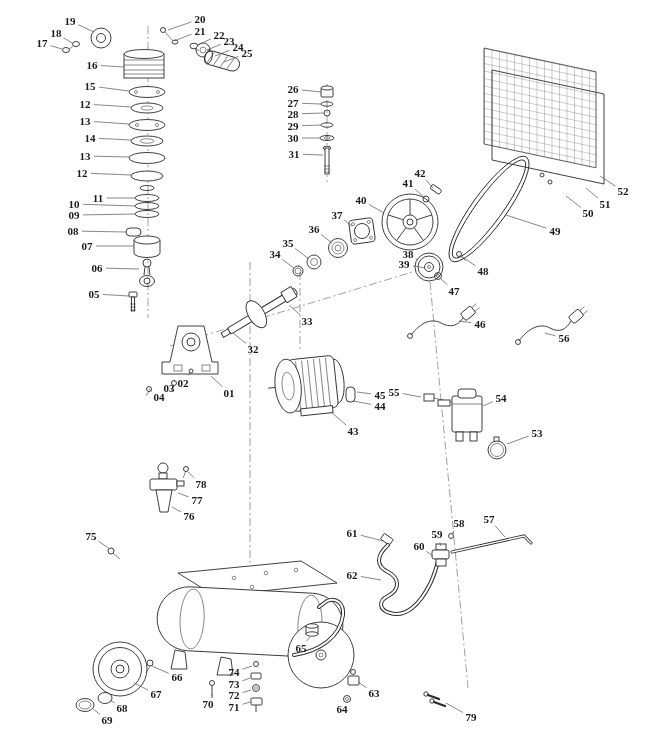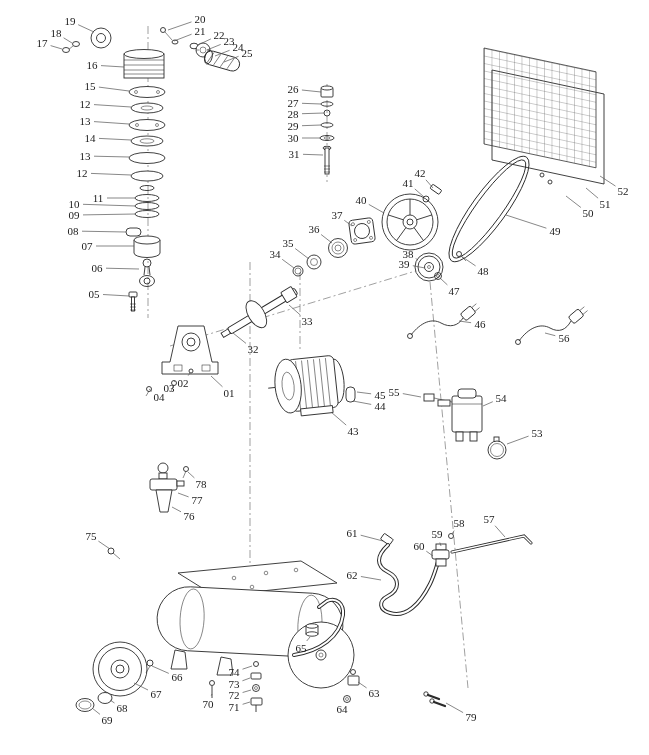--- a/index.html
+++ b/index.html
@@ -1,16 +1,16 @@
 <!DOCTYPE html>
 <html><head>
 <meta charset="utf-8">
 <style>
   html,body{margin:0;padding:0;background:#fff;}
-  .canvas{position:relative;width:649px;height:755px;background:#fff;overflow:hidden;}
+  .canvas{position:relative;width:649px;height:755px;background:#fff;overflow:hidden;font-weight:bold;}
   svg{display:block;}
   .plabel{font-family:"Liberation Serif",serif;font-size:11px;text-anchor:middle;}
   .leader{stroke-width:0.7;fill:none;}
   .cl{stroke:#777;stroke-width:0.7;stroke-dasharray:8 3 2 3;fill:none;}
   .ln{stroke:#2b2b2b;stroke-width:0.9;fill:none;}
   .fw{stroke:#2b2b2b;stroke-width:0.9;fill:#ffffff;}
   .thin{stroke:#2b2b2b;stroke-width:0.55;fill:none;}
   .bolt{stroke:#2b2b2b;stroke-width:2.2;fill:none;stroke-linecap:round;}
   .tube{stroke:#2b2b2b;stroke-width:4;fill:none;stroke-linecap:round;}
   .tubein{stroke:#fff;stroke-width:2;fill:none;stroke-linecap:round;}

